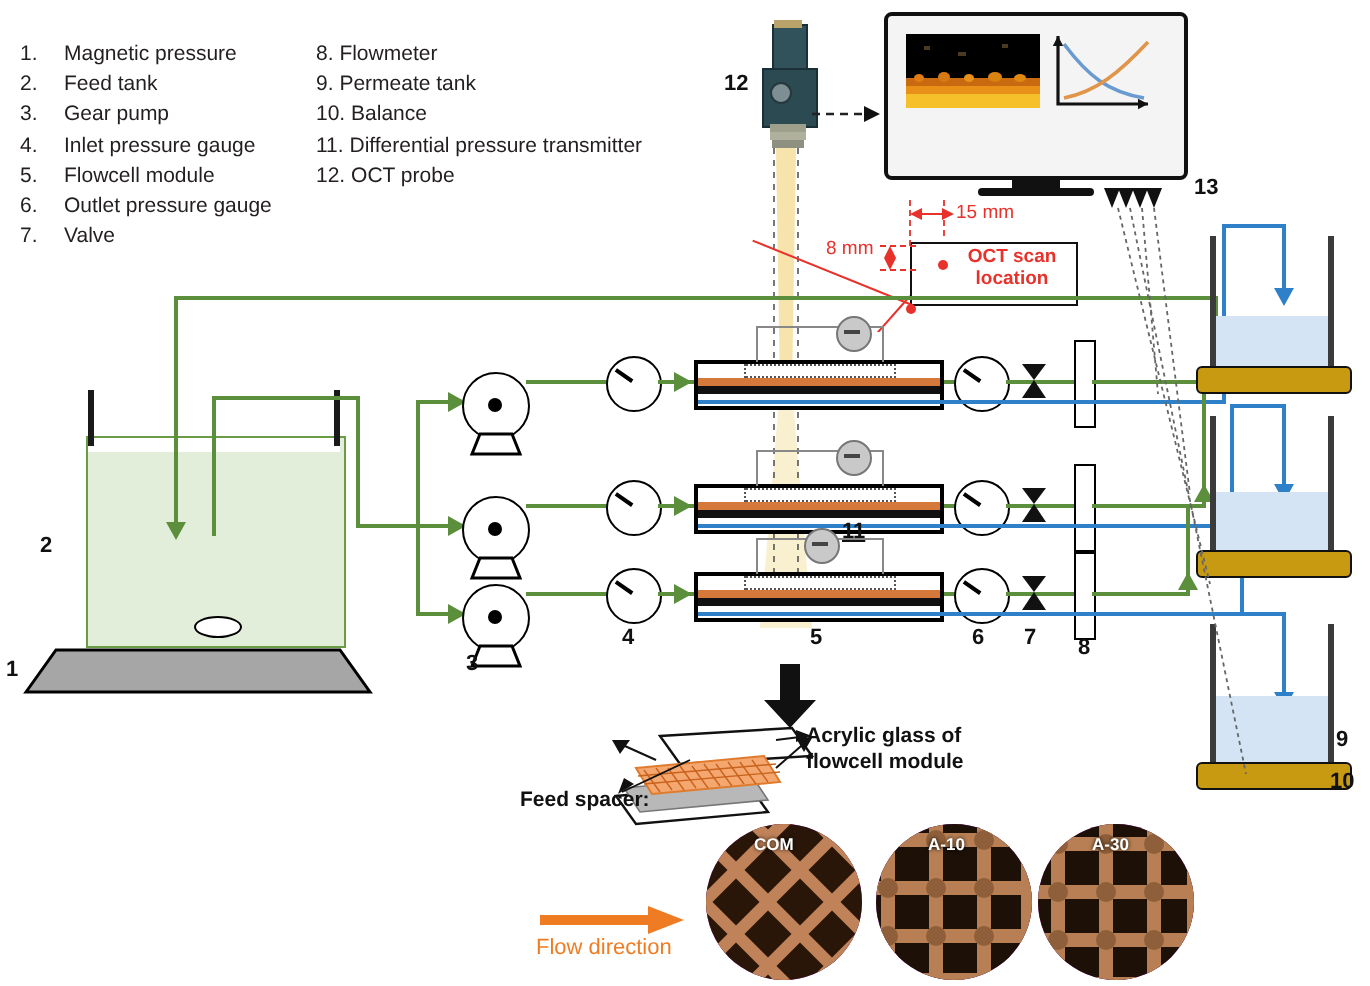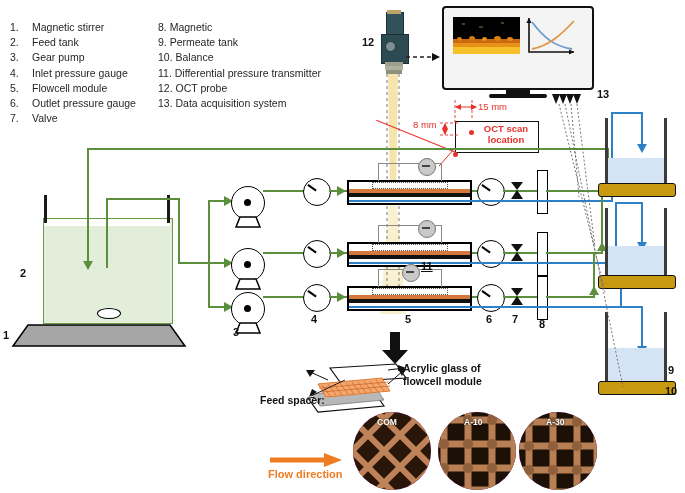--- a/index.html
+++ b/index.html
@@ -52,34 +52,34 @@
   .redtxt{position:absolute;color:#e8312a;font-weight:bold;font-size:9.5px;
           line-height:11px;text-align:center;}
   .rdim{position:absolute;color:#e8312a;font-size:9.5px;}
   .rline{position:absolute;background:#e8312a;}
   .rdot{position:absolute;background:#e8312a;border-radius:50%;}
   
   .btxt{position:absolute;font-weight:bold;font-size:10.5px;line-height:13px;color:#111;}
   .spcirc{position:absolute;border-radius:50%;overflow:hidden;background:#d946ef;}
   .splabel{position:absolute;color:#fff;font-weight:bold;font-size:8.5px;
            text-shadow:0 0 2px #000;}
-  .flowtxt{position:absolute;color:#ef7c22;font-weight:bold;font-size:11px;}
+  .flowtxt{position:absolute;color:#ef7c22;font-weight:normal;font-size:11px;}
 </style>
 </head>
 <body>
 
 <div id="root">
 
   <div id="legend" class="abs">
     <div class="lgrow">
       <div class="lgcolA">
           <span class="lgnum">1.</span>
-          <span>Magnetic stirrer</span>
-        </div>
-      <div class="lgcolB"><span>8.</span>&nbsp;<span>Magnetic</span></div>
+          <span>Magnetic pressure</span>
+        </div>
+      <div class="lgcolB"><span>8.</span>&nbsp;<span>Flowmeter</span></div>
     </div>
     <div class="lgrow">
       <div class="lgcolA">
           <span class="lgnum">2.</span>
           <span>Feed tank</span>
         </div>
       <div class="lgcolB"><span>9.</span>&nbsp;<span>Permeate tank</span></div>
     </div>
     <div class="lgrow">
       <div class="lgcolA">
@@ -100,21 +100,20 @@
           <span class="lgnum">5.</span>
           <span>Flowcell module</span>
         </div>
       <div class="lgcolB"><span>12.</span>&nbsp;<span>OCT probe</span></div>
     </div>
     <div class="lgrow">
       <div class="lgcolA">
           <span class="lgnum">6.</span>
           <span>Outlet pressure gauge</span>
         </div>
-      <div class="lgcolB"><span>13.</span>&nbsp;<span>Data acquisition system</span></div>
     </div>
     <div class="lgrow">
       <div class="lgcolA">
           <span class="lgnum">7.</span>
           <span>Valve</span>
         </div>
     </div>
   </div>
 
   <div id="monitor" class="abs">

